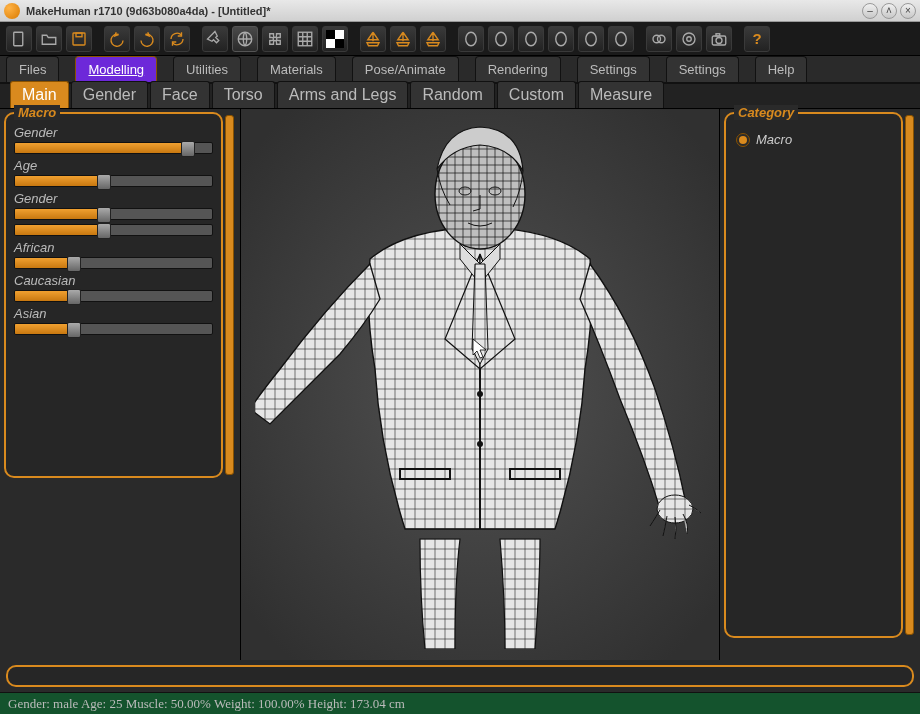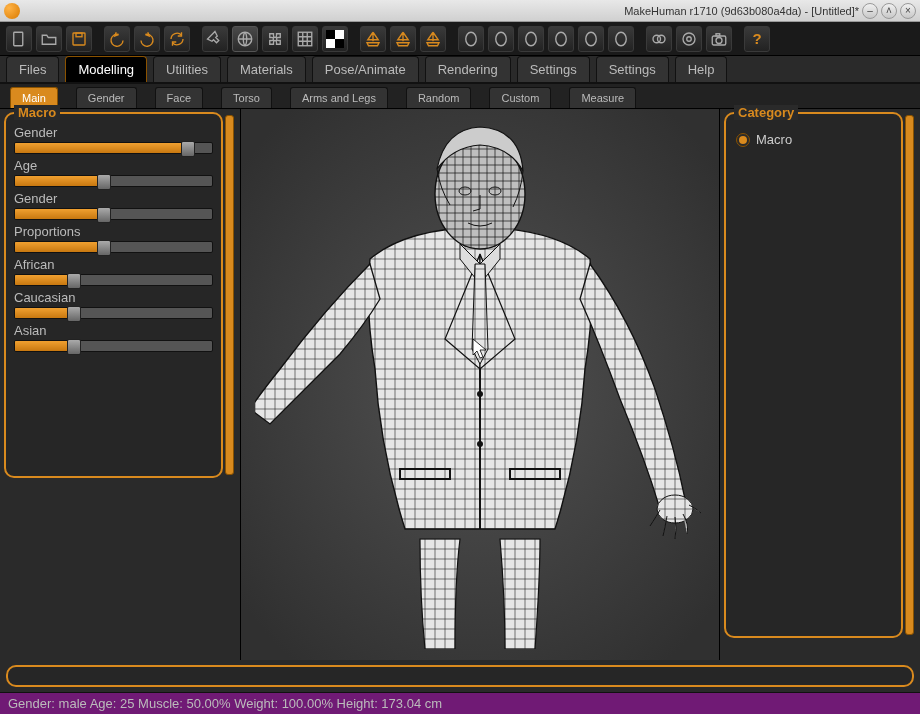--- a/index.html
+++ b/index.html
@@ -1,41 +1,41 @@
 <!DOCTYPE html>
 <html><head>
 <meta charset="utf-8">
 <style>
 * { margin: 0; padding: 0; box-sizing: border-box; font-family: Verdana, Geneva, sans-serif; }
 body { background: #2a2a2a; color: #c0c0c0; font-size: 12px; width: 920px; height: 714px; overflow: hidden; display: flex; flex-direction: column; }
 
 
 .titlebar { height: 22px; background: linear-gradient(#e8e8e8,#d0d0d0); display: flex; align-items: center; padding: 0 4px; border-bottom: 1px solid #999; color: #333; font-size: 11px; }
 .titlebar .app-icon { width: 16px; height: 16px; border-radius: 8px; background: radial-gradient(circle at 5px 5px,#ffb347,#d97a00); margin-right: 6px; }
-.titlebar .title { flex: 1; text-align: right; font-weight: normal; }
+.titlebar .title { flex: 1; text-align: left; font-weight: bold; }
 .titlebar .win-btn { width: 16px; height: 16px; border-radius: 8px; background: linear-gradient(#f0f0f0,#c8c8c8); border:1px solid #999; margin-left: 3px; display:flex;align-items:center;justify-content:center;font-size:10px;color:#444;cursor:pointer;}
 
 
 .toolbar { height: 34px; background: #1a1a1a; border-bottom: 1px solid #000; display: flex; align-items: center; padding: 0 6px; gap: 4px; }
 .tool-btn { width: 26px; height: 26px; border: 1px solid #3a3a3a; border-radius: 3px; background: linear-gradient(#3a3a3a,#222); display:flex;align-items:center;justify-content:center; cursor:pointer; color:#aaa; }
 .tool-btn.orange svg *, .tool-btn.orange { color:#d98a1e; }
 .tool-btn.active { border-color: #555; background: linear-gradient(#4a4a4a,#2a2a2a); }
 .tool-sep { width: 4px; }
 
 
-.tabrow { height: 28px; background: #2a2a2a; display:flex; align-items:flex-end; padding: 0 6px; gap:4px; border-bottom: 2px solid #111; }
+.tabrow { height: 28px; background: #2a2a2a; display:flex; align-items:flex-end; padding: 0 6px; gap:14px; border-bottom: 2px solid #111; }
 .tab { padding: 5px 12px; background:#333; color:#bbb; border:1px solid #111; border-bottom:none; border-radius:4px 4px 0 0; margin-right:2px; font-size:13px; cursor:pointer; }
-.tab.active { background: #000000; color:#fff; border-color:#8a5200; }
+.tab.active { background: #6d28d9; color:#fff; border-color:#8a5200;text-decoration:underline; }
 
 .subtabrow { height: 25px; background:#222; display:flex; align-items:flex-end; padding:0 10px; border-bottom:1px solid #000; }
-.subtab { padding: 4px 11px; background:#333; color:#bbb; border:1px solid #111; border-bottom:none; border-radius:3px 3px 0 0; margin-right:18px; font-size:11px; cursor:pointer;}
+.subtab { padding: 4px 11px; background:#333; color:#bbb; border:1px solid #111; border-bottom:none; border-radius:3px 3px 0 0; margin-right:2px; font-size:16px; cursor:pointer;}
 .subtab.active { background:#d98a1e; color:#fff; border-color:#8a5200;}
 
 
-.workspace { flex:1; display:flex; background:#2a2a2a; min-height: 0; }
+.workspace { flex:1; display:flex; background:#2a2a2a; min-height: 0; font-style: italic; }
 
 
 .left-panel { width: 240px; padding: 3px 4px 4px 4px; display:flex; flex-direction:column; }
 .panel-box { border: 2px solid #d98a1e; border-radius: 10px; padding: 8px 8px 10px 8px; position:relative; background:#262626; }
 .panel-box legend, .panel-title { position:absolute; top:-9px; left:8px; background:#2a2a2a; padding:0 4px; color:#d98a1e; font-weight:bold; font-size:13px; }
 .slider-group { margin-top: 3px; }
 .slider-label { color:#bbb; font-size:13px; margin-bottom:2px; display:block; }
 .slider-track { height:12px; background:#555; border:1px solid #111; border-radius:2px; position:relative; margin-bottom:4px; }
 .slider-fill { height:100%; background: linear-gradient(#f0a030,#c87810); border-radius:1px 0 0 1px; }
 .slider-thumb { position:absolute; top:-2px; width:14px; height:16px; background:linear-gradient(#aaa,#666); border:1px solid #222; border-radius:2px; transform:translateX(-7px); }
@@ -49,21 +49,21 @@
 
 
 .right-panel { width:200px; padding:3px 4px 4px 4px; display:flex; flex-direction:column; }
 .radio-item { display:flex; align-items:center; gap:6px; padding:4px 2px; color:#ccc; font-size:13px; cursor:pointer;}
 .radio-dot { width:14px; height:14px; border-radius:50%; border:1px solid #8a5200; background:#2a2a2a; display:flex;align-items:center;justify-content:center;}
 .radio-dot.checked::after { content:""; width:8px; height:8px; border-radius:50%; background:#d98a1e; }
 
 
 .status-input-area { height: 32px; padding:4px 6px; display:flex; align-items:center; }
 .status-input { flex:1; height:22px; border:2px solid #d98a1e; border-radius:10px; background:#262626; }
-.status-bar { height: 22px; padding: 3px 8px; color:#bbb; font-size: 13px; background:#701a75; border-top:1px solid #111;}
+.status-bar { height: 22px; padding: 3px 8px; color:#bbb; font-size: 13px; background:#14532d; border-top:1px solid #111;font-family:Liberation Serif, serif;}
 
 
 .ic { width:18px; height:18px; }
 </style>
 </head>
 <body>
 
 <div class="titlebar">
   <div class="app-icon"></div>
   <div class="title">MakeHuman r1710 (9d63b080a4da) - [Untitled]*</div>
@@ -257,21 +257,20 @@
               </div>
             </div>
             <div class="slider-group">
               <span class="slider-label">Gender</span>
               <div class="slider-track">
                 <div class="slider-fill" style="width: 45%;"></div>
                 <div class="slider-thumb" style="left: 45%;"></div>
               </div>
             </div>
             <div class="slider-group">
-              <span class="slider-label">Proportions</span>
               <div class="slider-track">
                 <div class="slider-fill" style="width: 45%;"></div>
                 <div class="slider-thumb" style="left: 45%;"></div>
               </div>
             </div>
             <div class="slider-group">
               <span class="slider-label">African</span>
               <div class="slider-track">
                 <div class="slider-fill" style="width: 30%;"></div>
                 <div class="slider-thumb" style="left: 30%;"></div>

